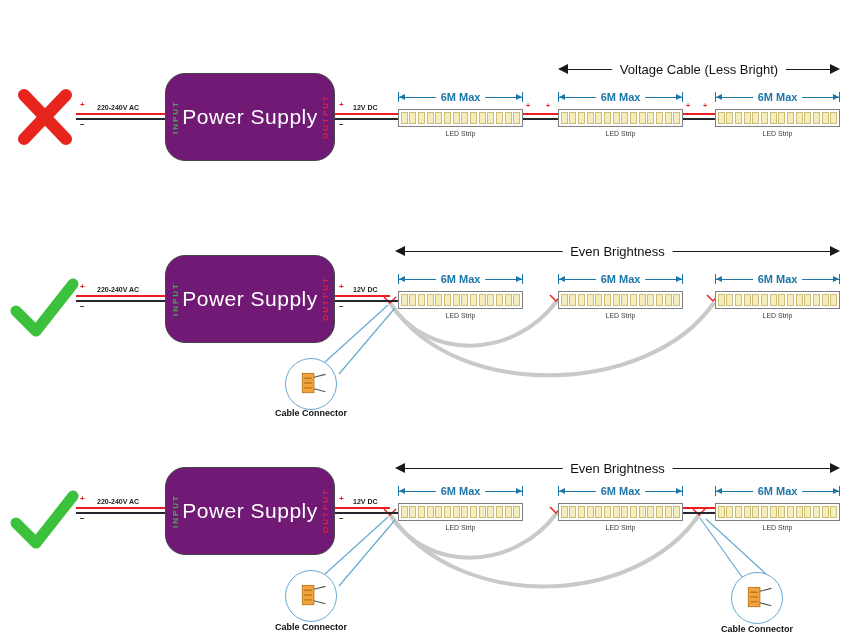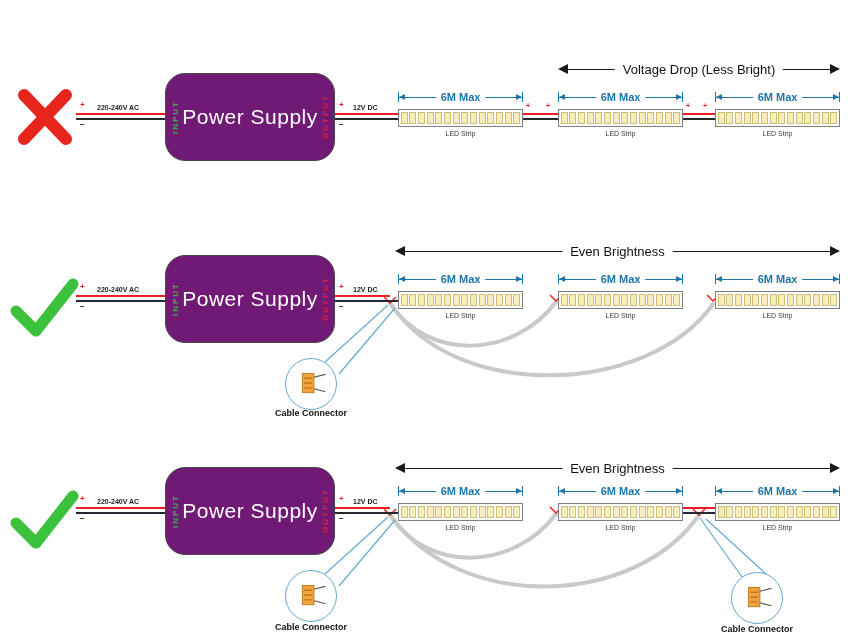--- a/index.html
+++ b/index.html
@@ -82,21 +82,21 @@
     </g>
     <g>
       <path class="junction" d="M384,297 L390,303 L396,297 M550,295 L556,301 L562,295 M707,295 L713,301 L719,295"></path>
       <path class="junction" d="M384,509 L390,515 L396,509 M550,507 L556,513 L562,507 M693,509 L699,515 L705,509"></path>
     </g>
   </svg>
 
   <div class="banner" style="left:558px;top:62px;width:282px;">
     <i class="bah l"></i>
     <i class="bah r"></i>
-    <span class="blabel">Voltage Drop (Less Bright)</span>
+    <span class="blabel">Voltage Cable (Less Bright)</span>
   </div>
 
   <i class="wire red" style="left:76px;top:113px;width:89px;"></i>
   <i class="wire blk" style="left:76px;top:118px;width:89px;"></i>
   <span class="sign red" style="left:80px;top:101px;">+</span>
   <span class="wlabel" style="left:97px;top:104px;">220-240V AC</span>
   <span class="sign blk" style="left:80px;top:121px;">−</span>
 
   <div class="psu" style="left:165px;top:73px;">
     <span class="psu-title">Power Supply</span>

